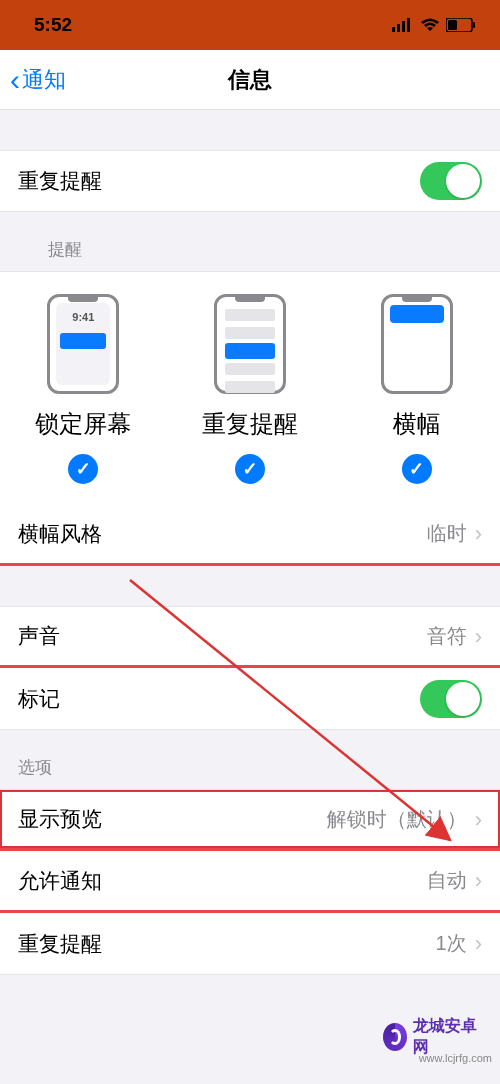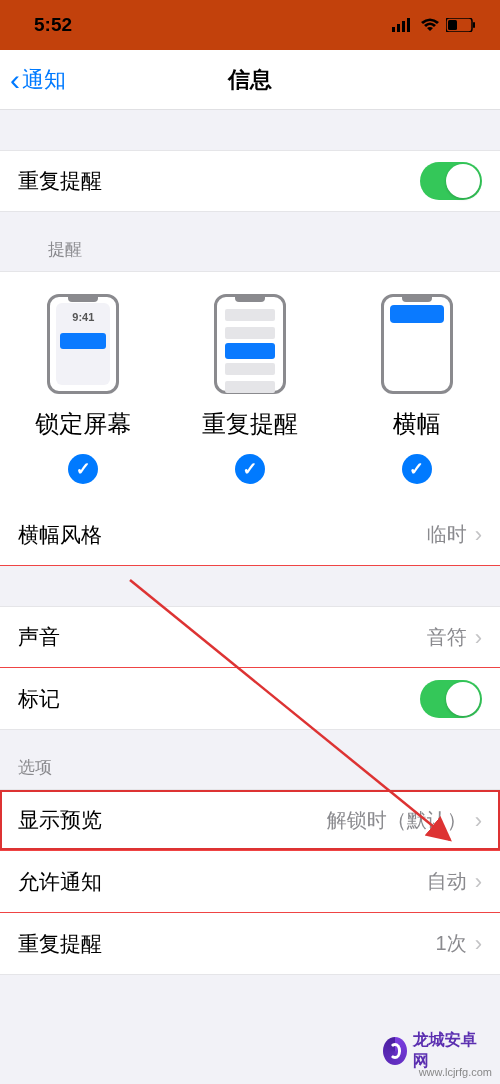--- a/index.html
+++ b/index.html
@@ -54,21 +54,21 @@
       padding: 10px 18px 10px;
     }
     .cell {
       background: #fff;
       min-height: 62px;
       display: flex;
       align-items: center;
       justify-content: space-between;
       padding: 0 18px;
       font-size: 21px;
-      border-bottom: 1px solid #ef4444;
+      border-bottom: 3px solid #ef4444;
     }
     .cell:first-of-type { border-top: 1px solid #e5e5e8; }
     .cell-group .cell:last-child { border-bottom: 1px solid #e5e5e8; }
     .cell-value {
       color: #8a8a8e;
       font-size: 20px;
       display: flex;
       align-items: flex-end;
     }
     .chevron {
@@ -273,19 +273,19 @@
 
 <svg class="arrow-svg" style="left:120px; top:570px;" width="350" height="290">
   <defs>
     <marker id="ah" markerWidth="12" markerHeight="12" refX="9" refY="5" orient="auto">
       <path d="M0,0 L10,5 L0,10 Z" fill="#d33"></path>
     </marker>
   </defs>
   <line x1="10" y1="10" x2="330" y2="270" stroke="#d33" stroke-width="2.5" marker-end="url(#ah)"></line>
 </svg>
 
-<div style="position:absolute; bottom:6px; right:8px;">
+<div style="position:absolute; bottom:20px; right:8px;">
   <div class="watermark">
     <span class="wm-logo"></span>
     <span>龙城安卓网</span>
   </div>
   <div class="wm-sub">www.lcjrfg.com</div>
 </div>
 
 </body></html>

